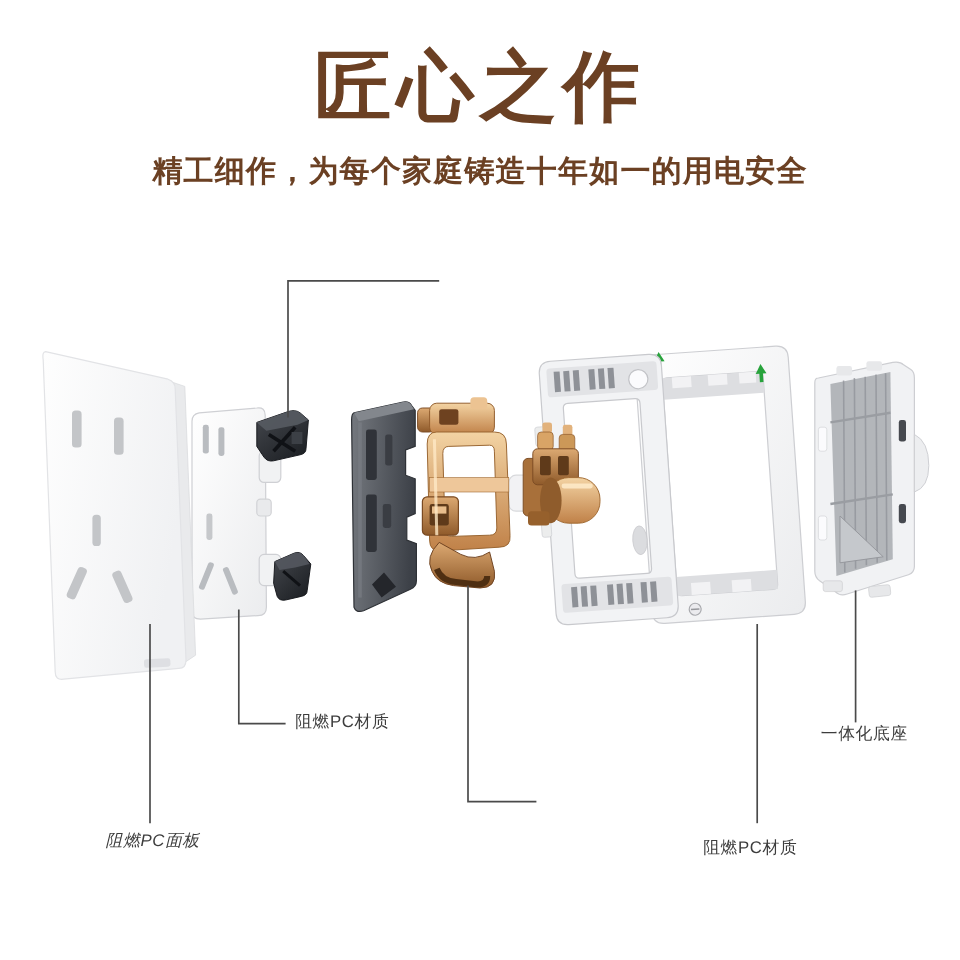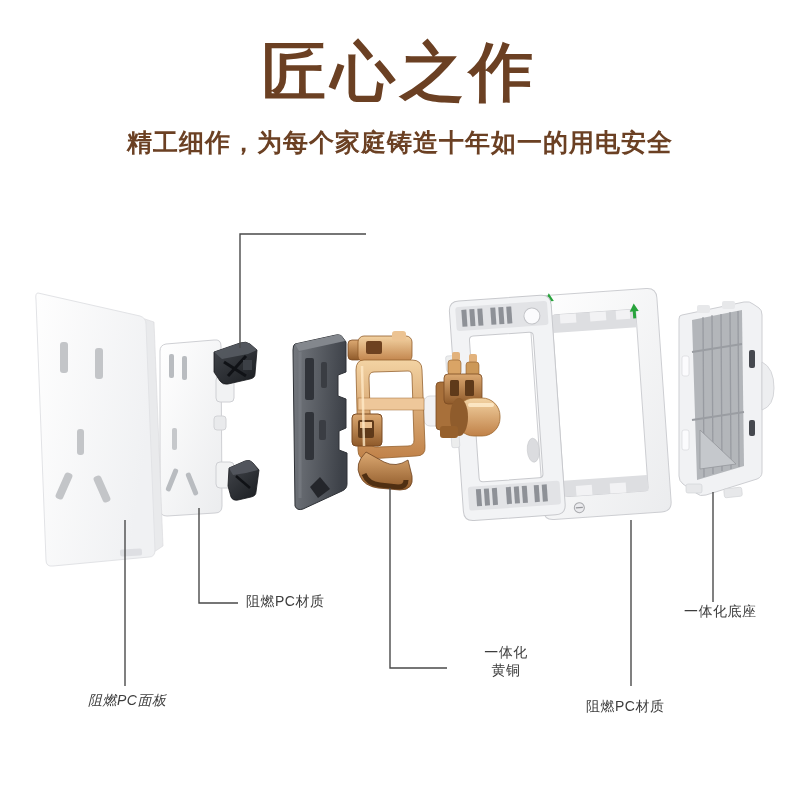--- a/index.html
+++ b/index.html
@@ -218,18 +218,16 @@
       <polyline points="199,508 199,603 238,603"></polyline>
       <line x1="125" y1="520" x2="125" y2="686"></line>
       <polyline points="390,488 390,668 447,668"></polyline>
       <line x1="713" y1="492" x2="713" y2="602"></line>
       <line x1="631" y1="520" x2="631" y2="686"></line>
     </g>
   </svg>
 
   <div class="label" style="left:246px;top:593px;">阻燃PC材质</div>
   <div class="label" style="left:88px;top:692px;font-style:italic;">阻燃PC面板</div>
-  <div class="label center" style="left:466px;top:644px;width:80px;">一体化
-黄铜</div>
   <div class="label" style="left:684px;top:603px;">一体化底座</div>
   <div class="label" style="left:586px;top:698px;">阻燃PC材质</div>
 
 </div>
 
 </body></html>

